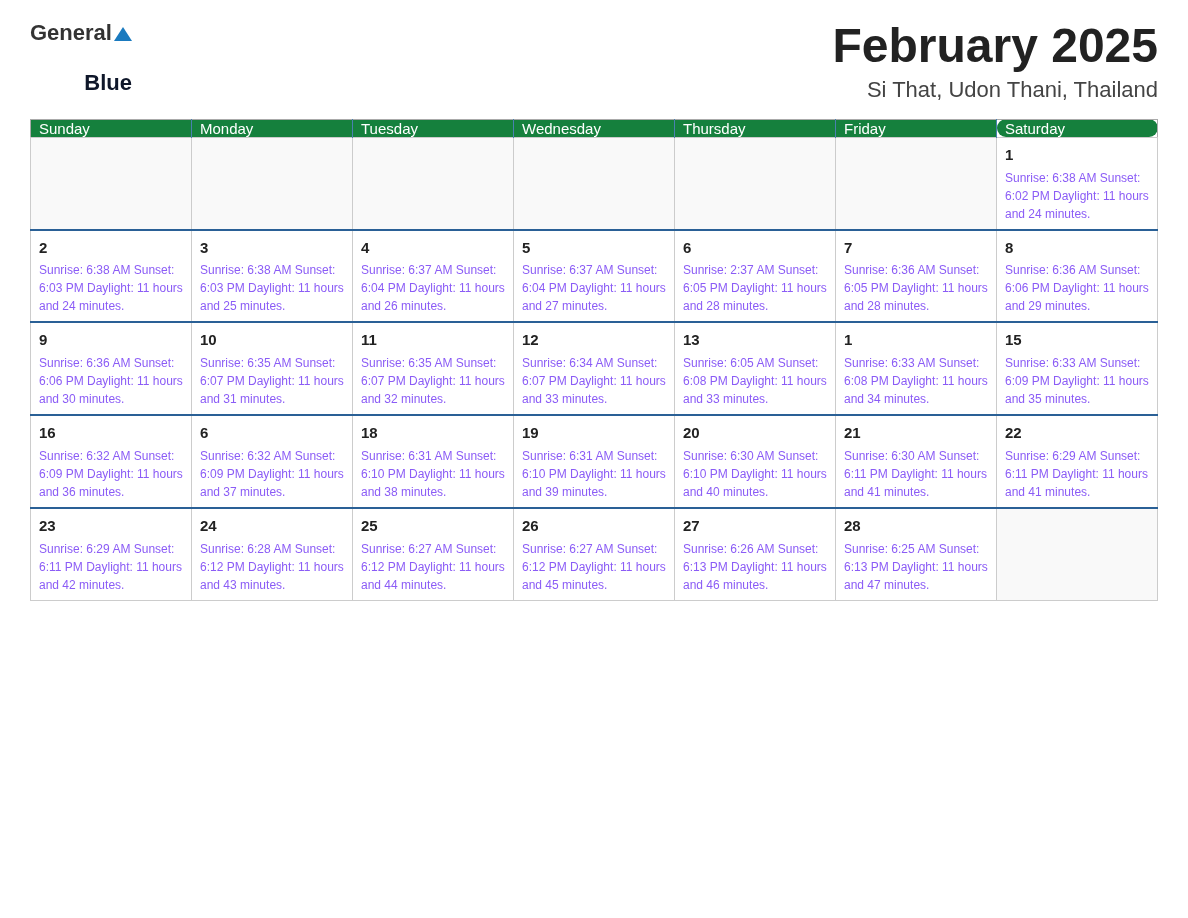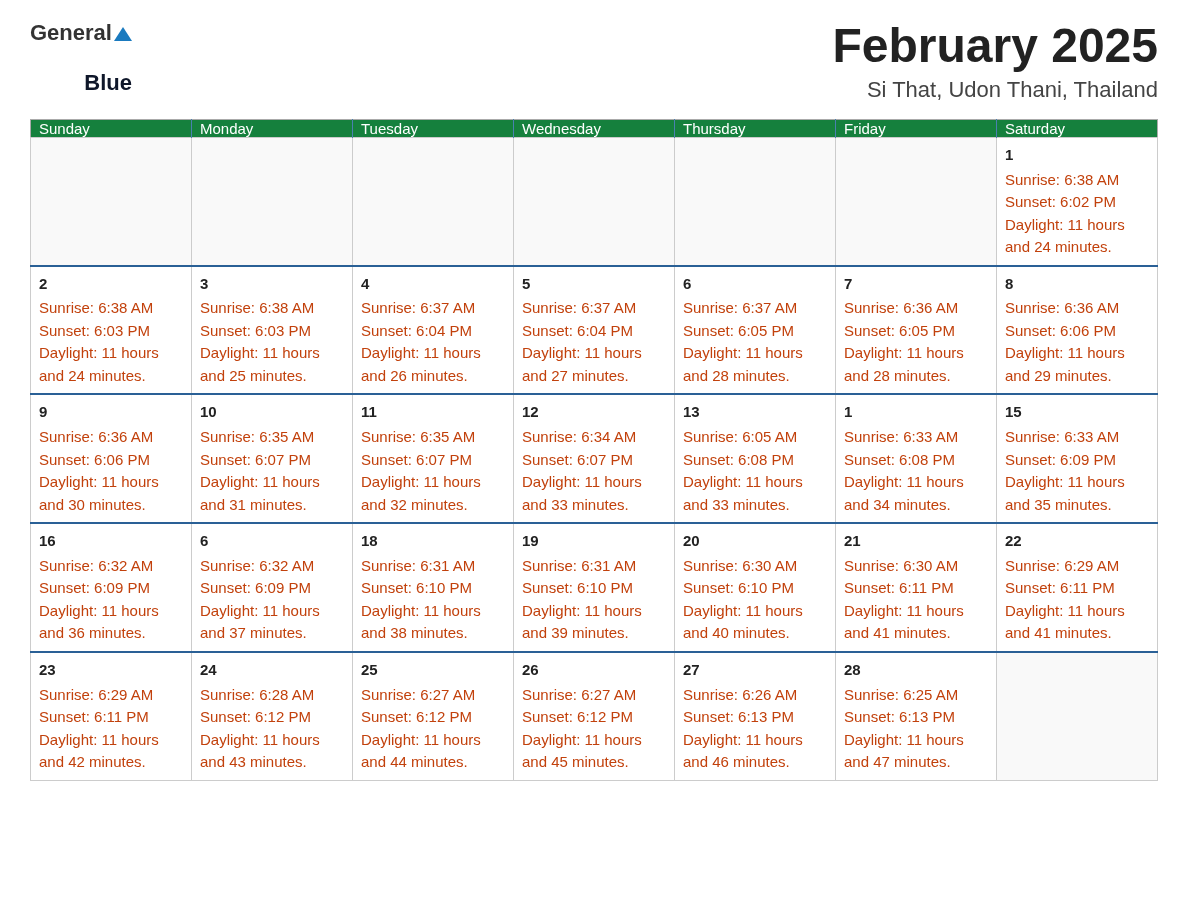--- a/index.html
+++ b/index.html
@@ -65,41 +65,42 @@
       background-color: #15803d;
       color: #fff;
       padding: 0 8px;
       text-align: left;
       font-size: 15px;
       font-weight: normal;
       border-right: 1px solid #4a80b0;
     }
     .calendar thead tr th:last-child {
       border-right: none;
+      border-radius: 10px;
     }
     .calendar tbody tr td {
       vertical-align: top;
       border: 1px solid #ccc;
       padding: 6px 8px;
       min-height: 90px;
       width: 14.28%;
       font-size: 13px;
       color: #333;
       line-height: 1.45;
     }
     .day-number {
       font-size: 15px;
       font-weight: bold;
       color: #222;
       display: block;
       margin-bottom: 3px;
     }
     .day-info {
-      font-size: 15px;
-      color: #c2410c;
+      font-size: 12px;
+      color: #8b5cf6;
       line-height: 1.5;
     }
     .calendar tbody tr td.empty {
       background: #f9f9f9;
     }
     .row-divider td {
       border-top: 2px solid #2a6096 !important;
     }
   </style>
 </head>
@@ -175,21 +176,21 @@
         </td>
         <td>
           <span class="day-number">5</span>
           <div class="day-info">Sunrise: 6:37 AM
 Sunset: 6:04 PM
 Daylight: 11 hours
 and 27 minutes.</div>
         </td>
         <td>
           <span class="day-number">6</span>
-          <div class="day-info">Sunrise: 6:37 AM
+          <div class="day-info">Sunrise: 2:37 AM
 Sunset: 6:05 PM
 Daylight: 11 hours
 and 28 minutes.</div>
         </td>
         <td>
           <span class="day-number">7</span>
           <div class="day-info">Sunrise: 6:36 AM
 Sunset: 6:05 PM
 Daylight: 11 hours
 and 28 minutes.</div>

